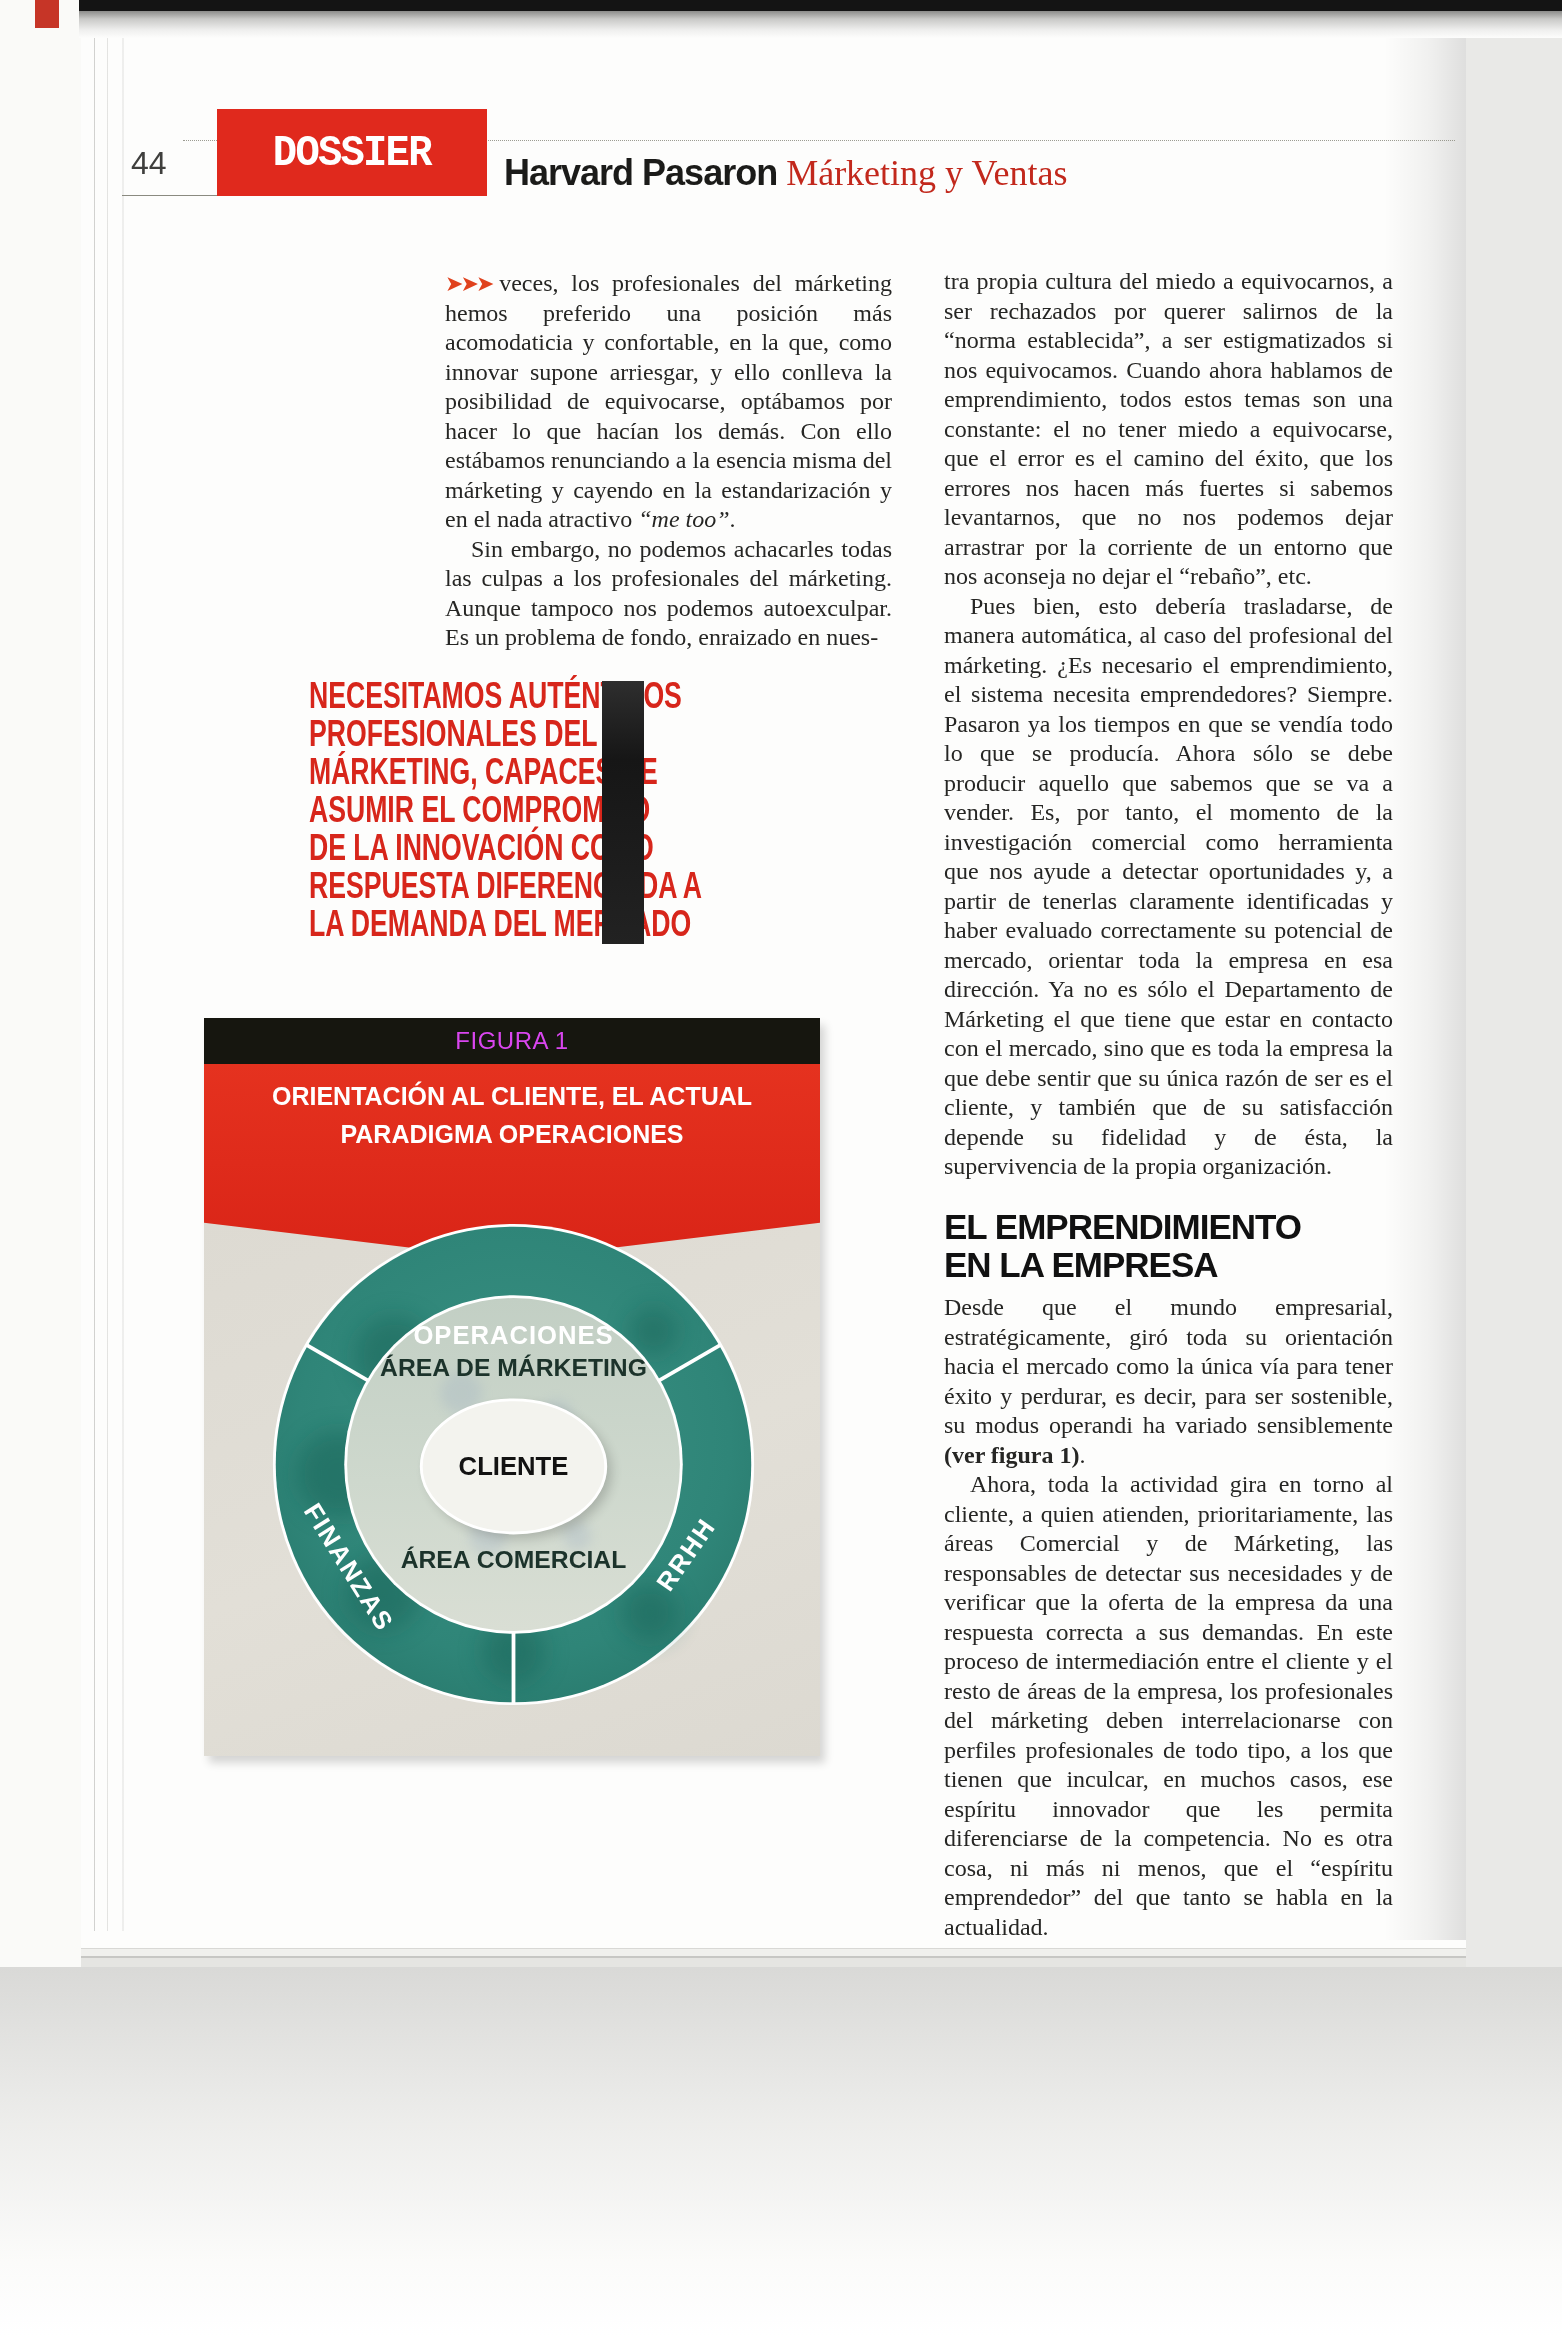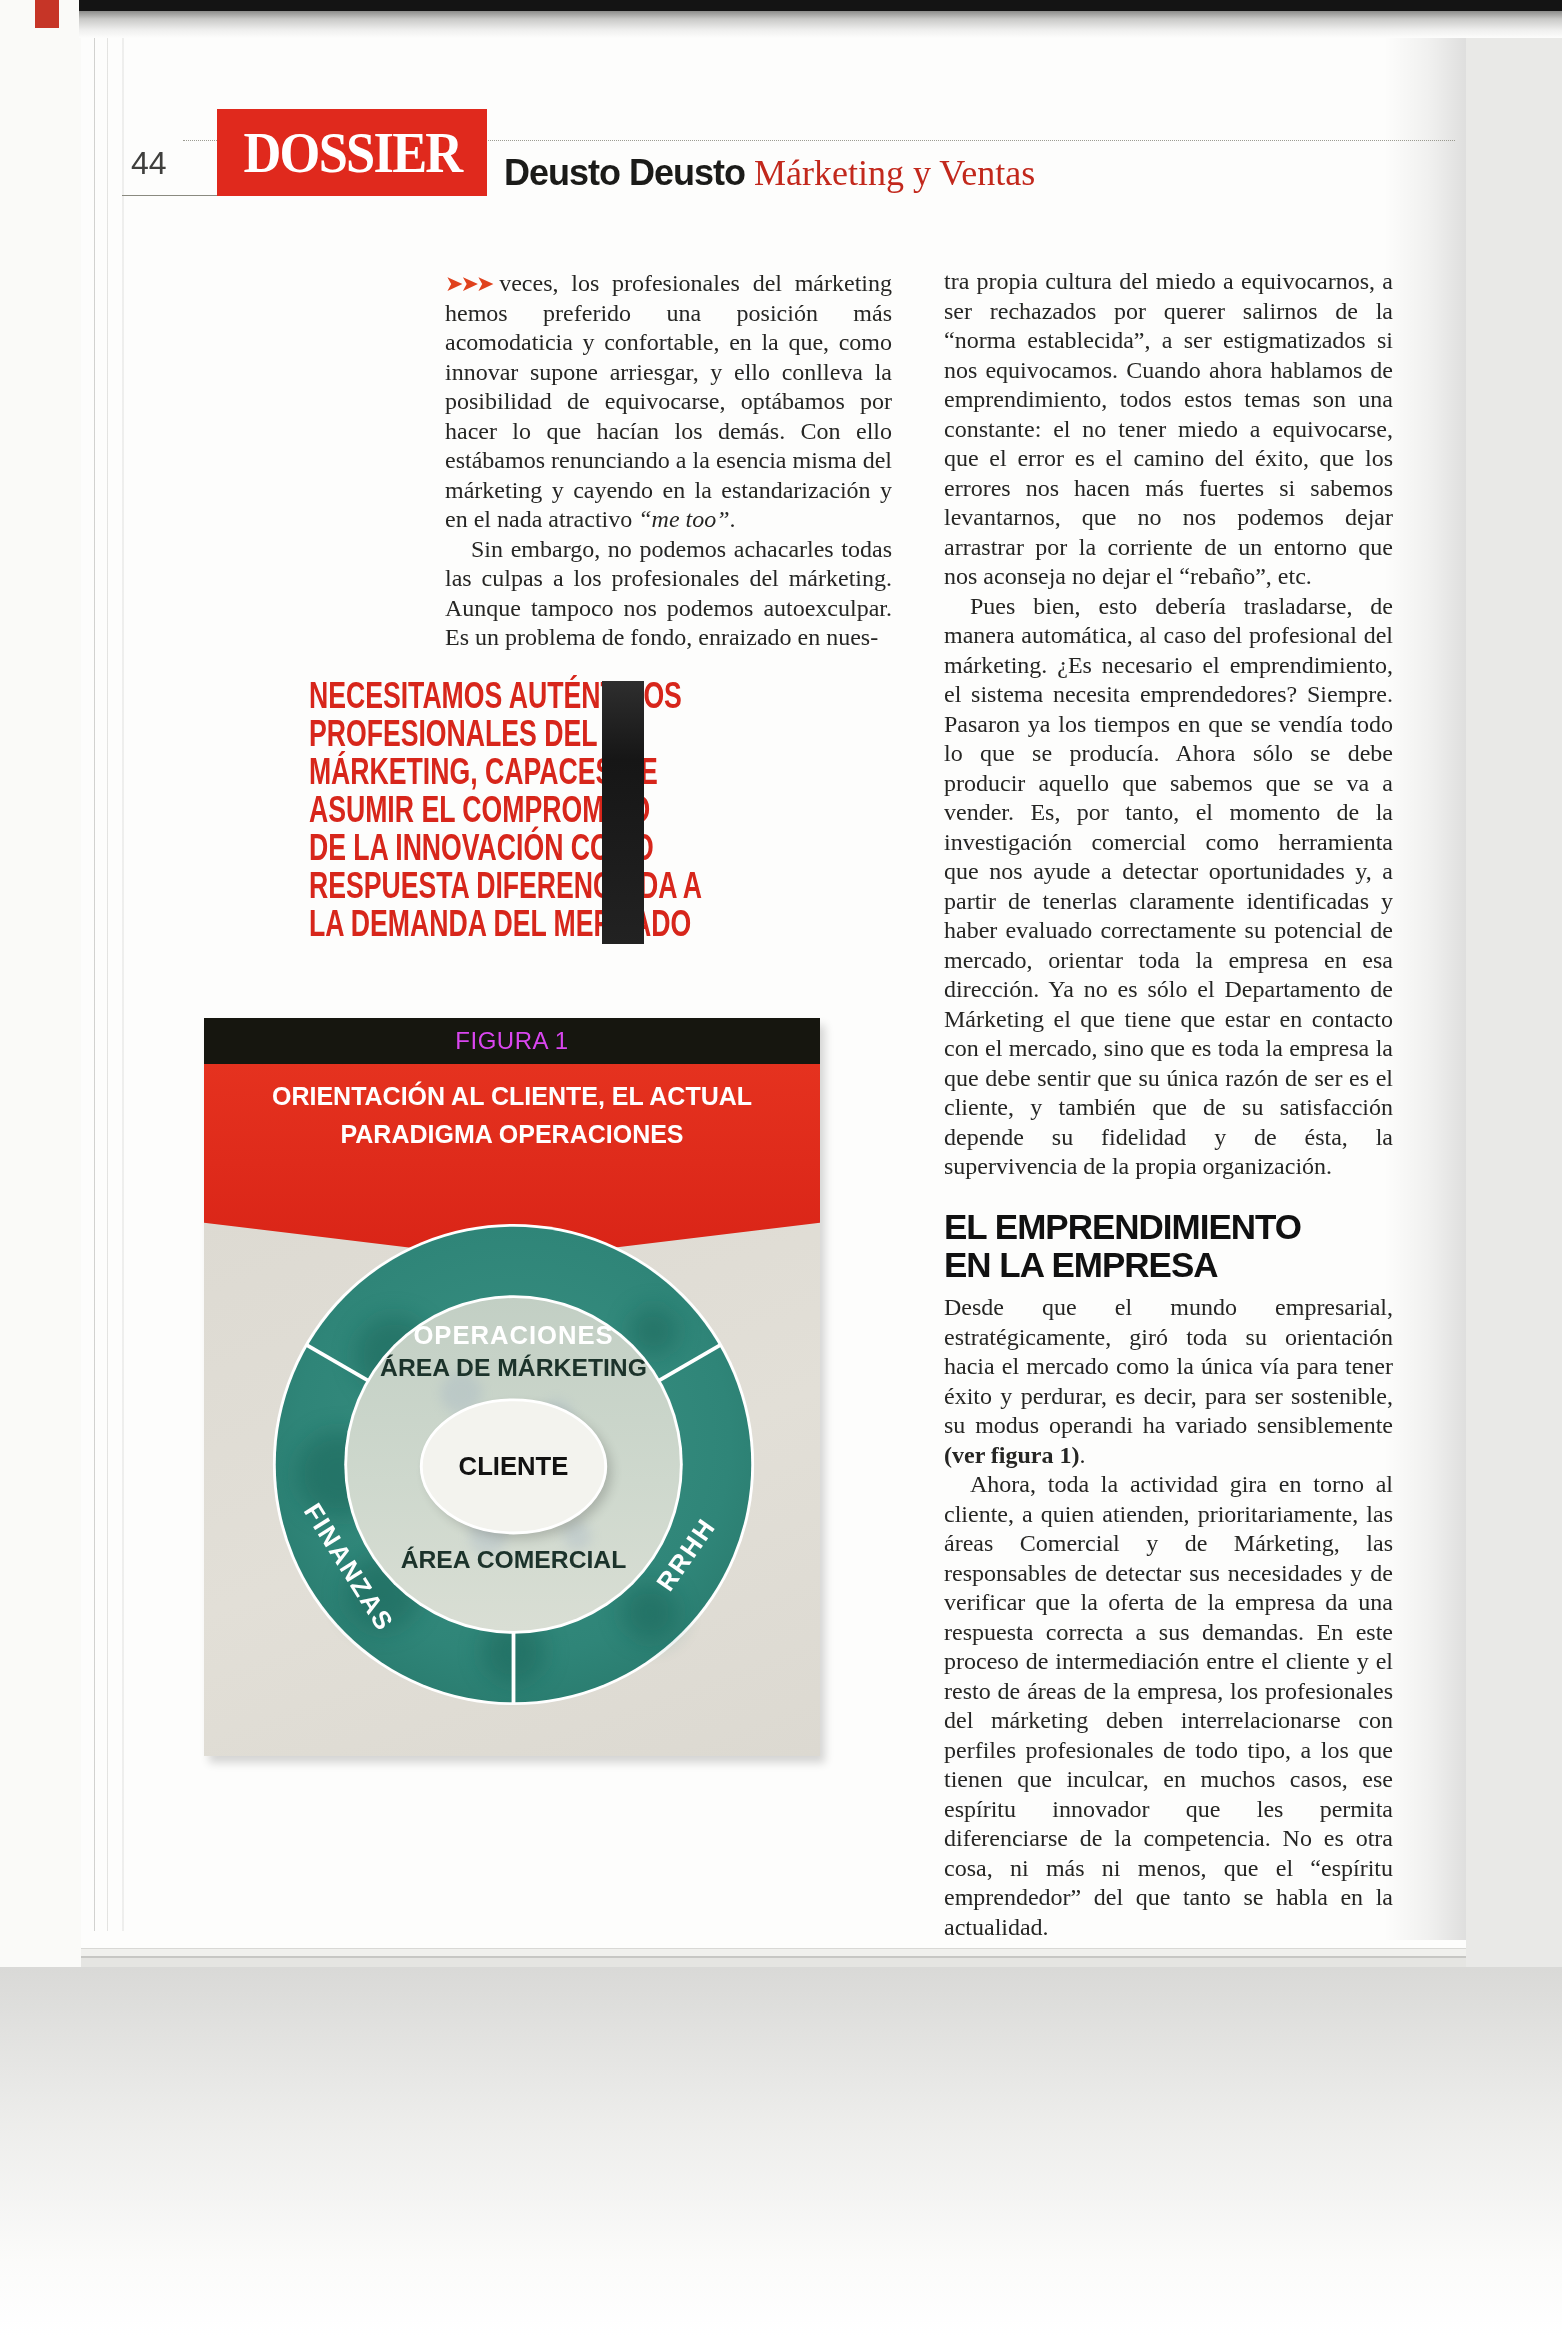--- a/index.html
+++ b/index.html
@@ -20,21 +20,21 @@
           background:linear-gradient(180deg,#fdfdfc 0 7.6px,#d8d8d5 7.6px 9.5px,#f0f0ed 9.5px 16px,#c7c7c4 16px 18px,#e5e5e2 18px 27px);}
   .scan-bottom{position:absolute;left:0;top:1967px;width:1563px;height:369px;
           background:linear-gradient(180deg,#d9d9d7,#ececea 40%,#fbfbfa 80%,#ffffff);}
 
   
   .rule-dotted{position:absolute;left:183px;top:140px;width:1272px;border-top:1.9px dotted #8c8c80;opacity:.85;}
   .pageno{position:absolute;left:131px;top:145px;font-family:"Liberation Sans",sans-serif;
           font-size:32px;color:#3f3f3d;text-align:center;}
   .pageno-rule{position:absolute;left:122px;top:195px;width:95px;border-top:1.9px solid #8a8a80;}
   .dossier{position:absolute;left:217px;top:109px;width:270px;height:87px;background:#e0291d;
-           color:#fff;font-family:Liberation Serif, serif;font-weight:bold;font-size:57px;
+           color:#fff;font-family:Liberation Mono, monospace;font-weight:bold;font-size:44px;
            display:flex;align-items:center;justify-content:center;letter-spacing:-1.9px;}
   .dossier span{display:inline-block;transform:scaleX(.92);}
   .brand{position:absolute;left:504px;top:152px;white-space:nowrap;}
   .brand-bold{font-family:"Liberation Sans",sans-serif;font-weight:bold;font-size:36px;color:#1b1b19;letter-spacing:-1px;}
   .brand-red{font-family:"Liberation Serif",serif;font-size:36px;color:#c2281c;}
 
   
   .col{position:absolute;font-size:24px;line-height:29.5px;text-align:justify;color:#262624;margin-top:24px;}
   .col p{margin:0;}
   .col p.indent{text-indent:26px;}
@@ -85,21 +85,21 @@
   <div class="scan-top"></div>
   <div class="corner-chip"></div>
 
   <div class="rule-dotted"></div>
   <div class="pageno">44</div>
   <div class="pageno-rule"></div>
   <div class="dossier">
     <span>DOSSIER</span>
   </div>
   <div class="brand">
-    <span class="brand-bold">Deusto Deusto</span><span class="brand-red"> Márketing y Ventas</span>
+    <span class="brand-bold">Harvard Pasaron</span><span class="brand-red"> Márketing y Ventas</span>
   </div>
 
   <div class="col col-left">
     <p><span class="arrows">➤➤➤</span><span>veces, los profesionales del márketing hemos preferido una posición más acomodaticia y confortable, en la que, como innovar supone arriesgar, y ello conlleva la posibilidad de equivocarse, optábamos por hacer lo que hacían los demás. Con ello estábamos renunciando a la esencia misma del márketing y cayendo en la estandarización y en el nada atractivo </span><span class="ital">“me too”</span><span>.</span></p>
     <p class="indent">Sin embargo, no podemos achacarles todas las culpas a los profesionales del márketing. Aunque tampoco nos podemos autoexculpar. Es un problema de fondo, enraizado en nues-</p>
   </div>
 
   <div class="quote">
     <div class="quote-line">NECESITAMOS AUTÉNTICOS</div>
     <div class="quote-line">PROFESIONALES DEL</div>

